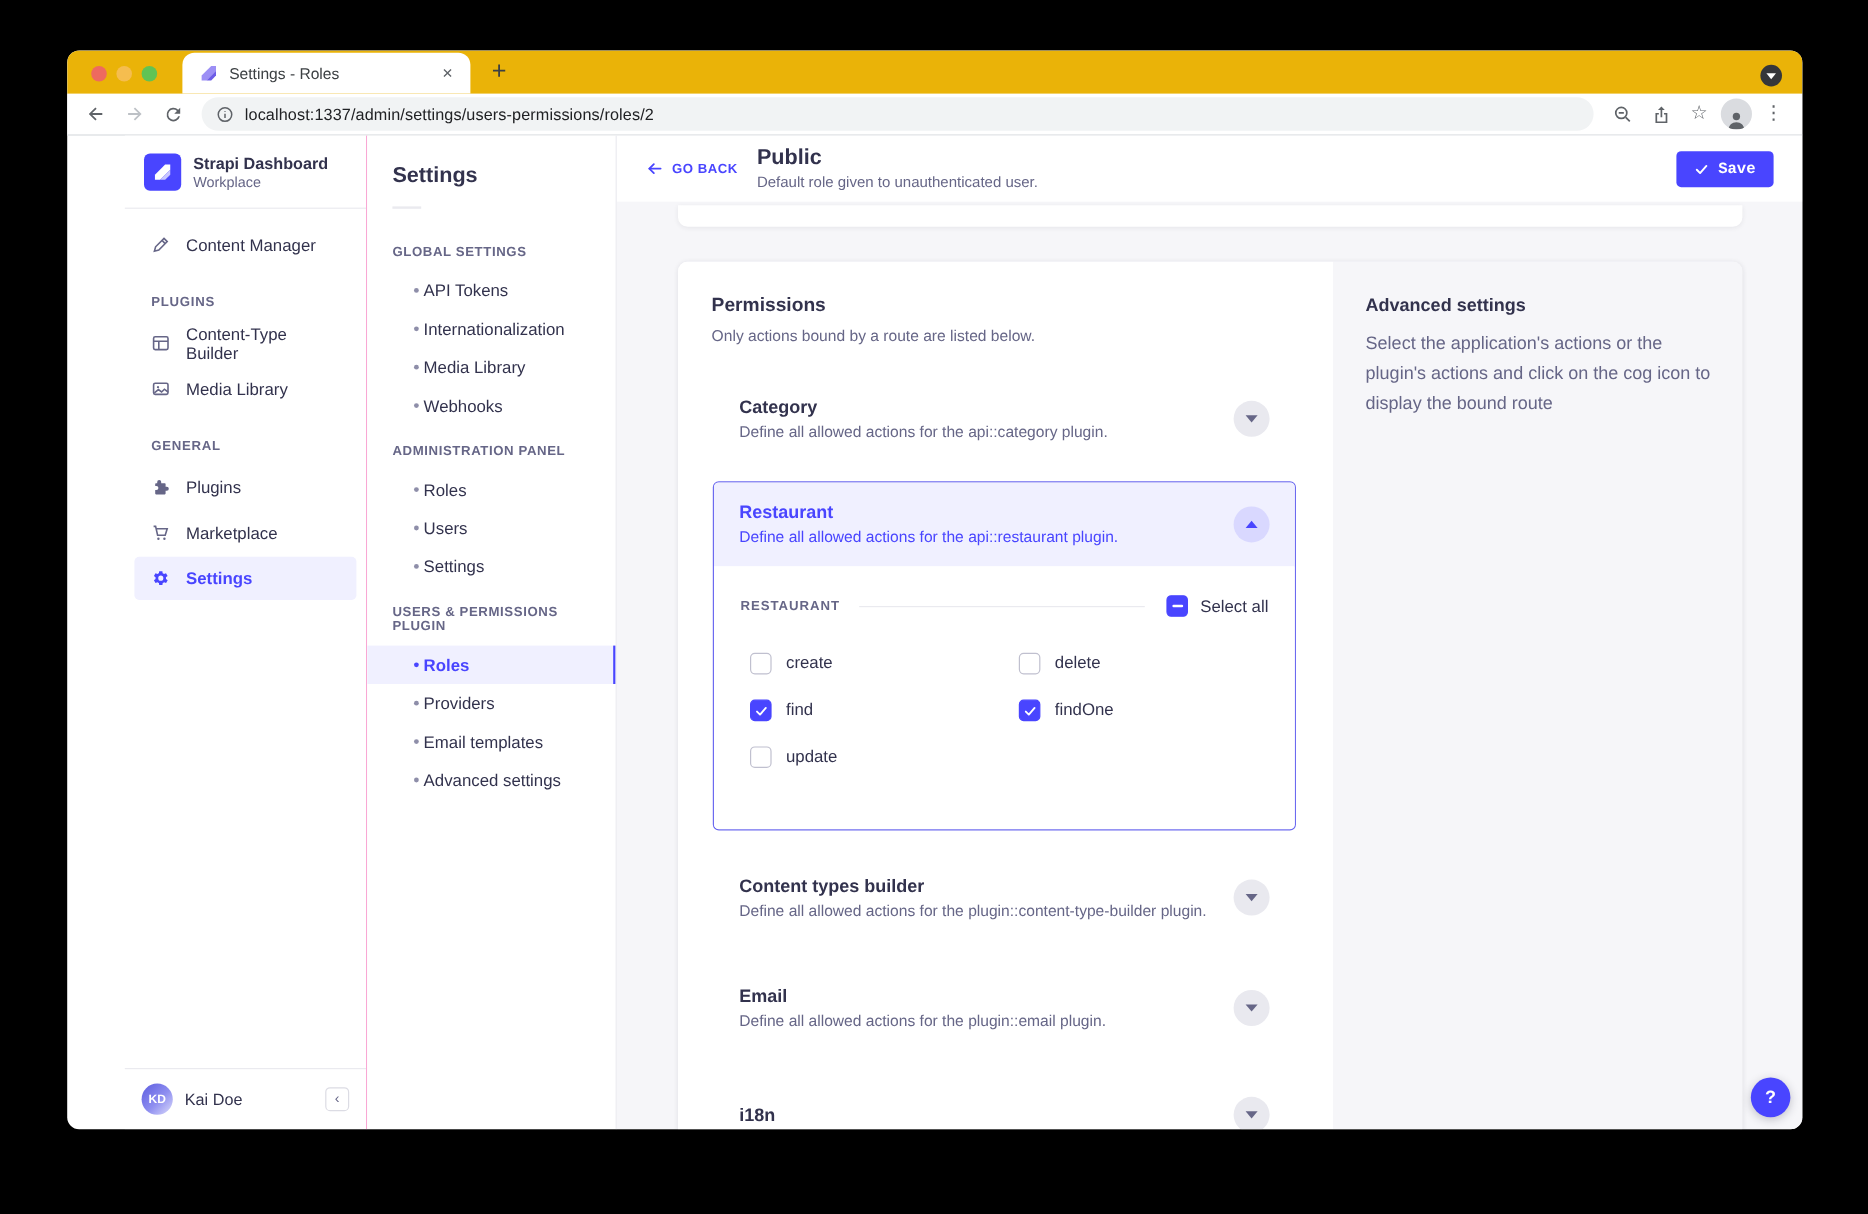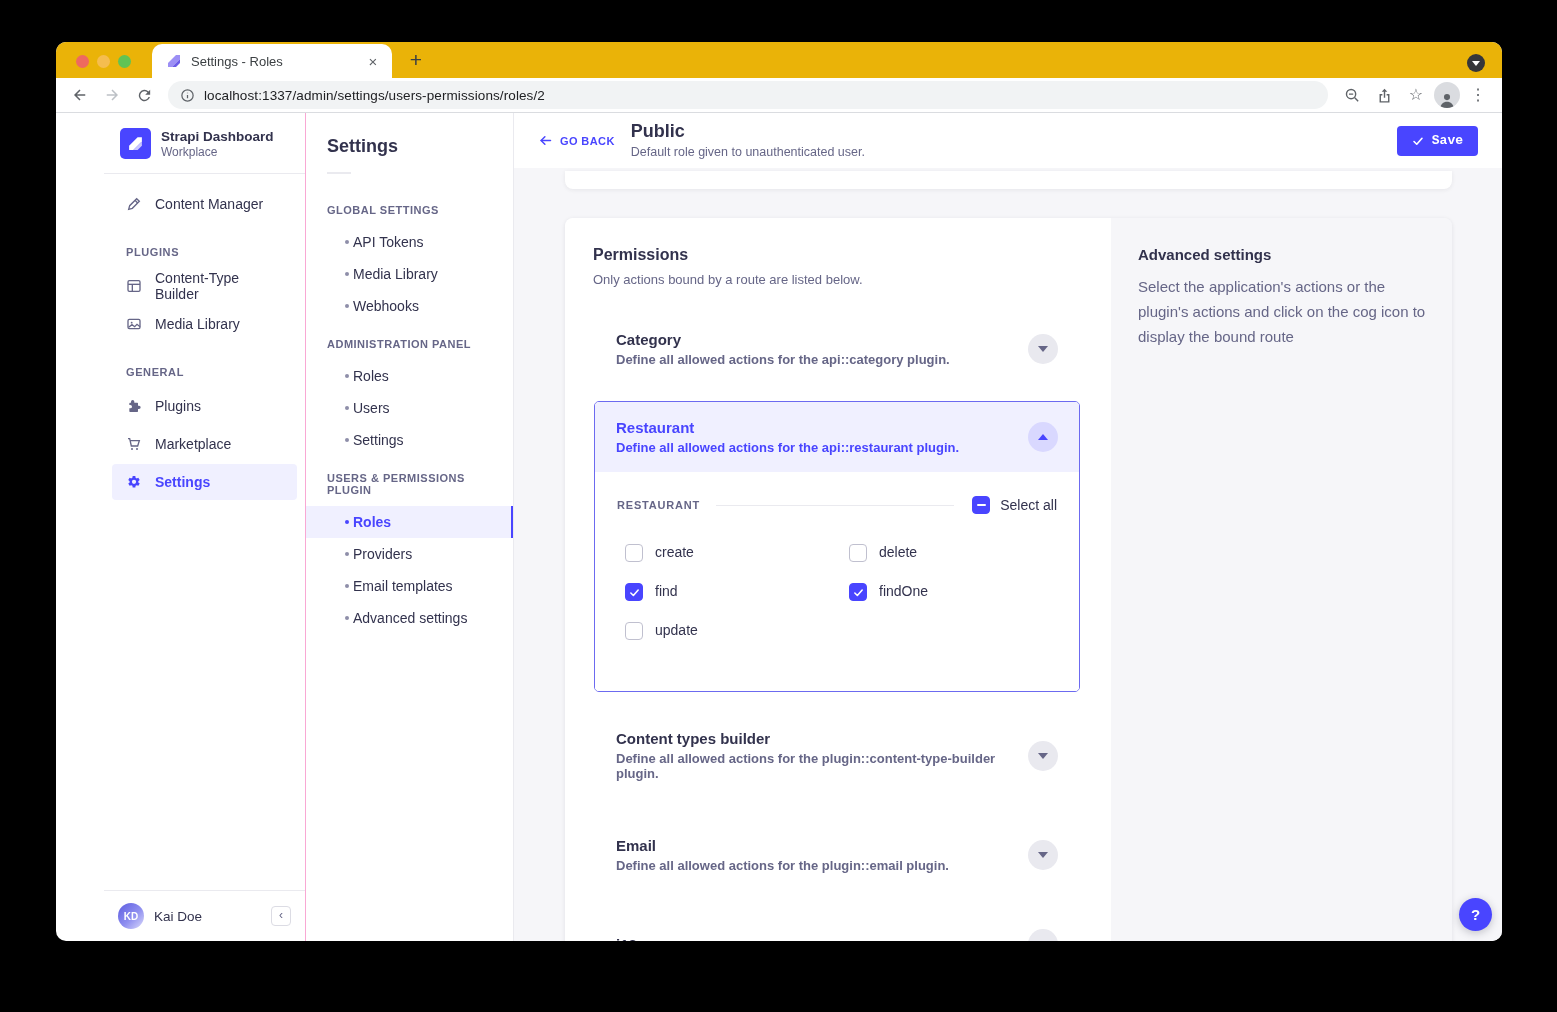--- a/index.html
+++ b/index.html
@@ -82,21 +82,21 @@
                   border-radius:0 0 8px 8px; box-shadow:0 1px 4px rgba(33,33,52,.08); }
 
   .main-card { position:absolute; top:105px; left:51px; right:50px; bottom:-12px; display:flex;
                border-radius:8px 8px 0 0; box-shadow:0 1px 4px rgba(33,33,52,.1); overflow:hidden; }
   .perm-panel { width:546px; flex:none; background:#fff; padding-top:28px; }
   .perm-title { font-size:16px; font-weight:700; color:#32324D; padding:0 28px; }
   .perm-sub { font-size:13px; color:#666687; padding:0 28px; margin-top:8px; }
 
   .acc-row { display:flex; align-items:center; padding:0 53px 0 51px; }
   .acc-title { font-size:15px; font-weight:700; color:#32324D; }
-  .acc-desc { font-size:13px; color:#666687; margin-top:4px;font-weight:bold; }
+  .acc-desc { font-size:13px; color:#666687; margin-top:4px; }
   .acc-btn { margin-left:auto; width:30px; height:30px; border-radius:50%; background:#E9E9EF; border:none; flex:none;
              display:flex; align-items:center; justify-content:center; }
   .tri.down { border-left:5px solid transparent; border-right:5px solid transparent; border-top:6px solid #666687; }
   .tri.up { border-left:5px solid transparent; border-right:5px solid transparent; border-bottom:6px solid #4945FF; }
 
   .rest-card { margin:34px 31px 0 29px; border:1px solid #6C6AF0; border-radius:5px; overflow:hidden; }
   .rest-head { background:#F0F0FF; padding:17px 21px; display:flex; align-items:center; }
   .rest-head .acc-title, .rest-head .acc-desc { color:#4945FF; }
   .rest-head .acc-btn { background:#D9D8FF; }
   .rest-body { background:#fff; padding:24px 22px 51px; }
@@ -280,20 +280,21 @@
         <span class="collapse-btn">‹</span>
       </div>
     </nav>
 
     <nav class="settings-sidebar">
       <div class="settings-title">Settings</div>
       <div class="settings-divider"></div>
 
       <div class="sn-section">GLOBAL SETTINGS</div>
       <div class="sn-item">API Tokens</div>
+      <div class="sn-item">Internationalization</div>
       <div class="sn-item">Media Library</div>
       <div class="sn-item">Webhooks</div>
 
       <div class="sn-section">ADMINISTRATION PANEL</div>
       <div class="sn-item">Roles</div>
       <div class="sn-item">Users</div>
 
       <div class="sn-item">Settings</div>
 
       <div class="sn-section">USERS &amp; PERMISSIONS PLUGIN</div>

